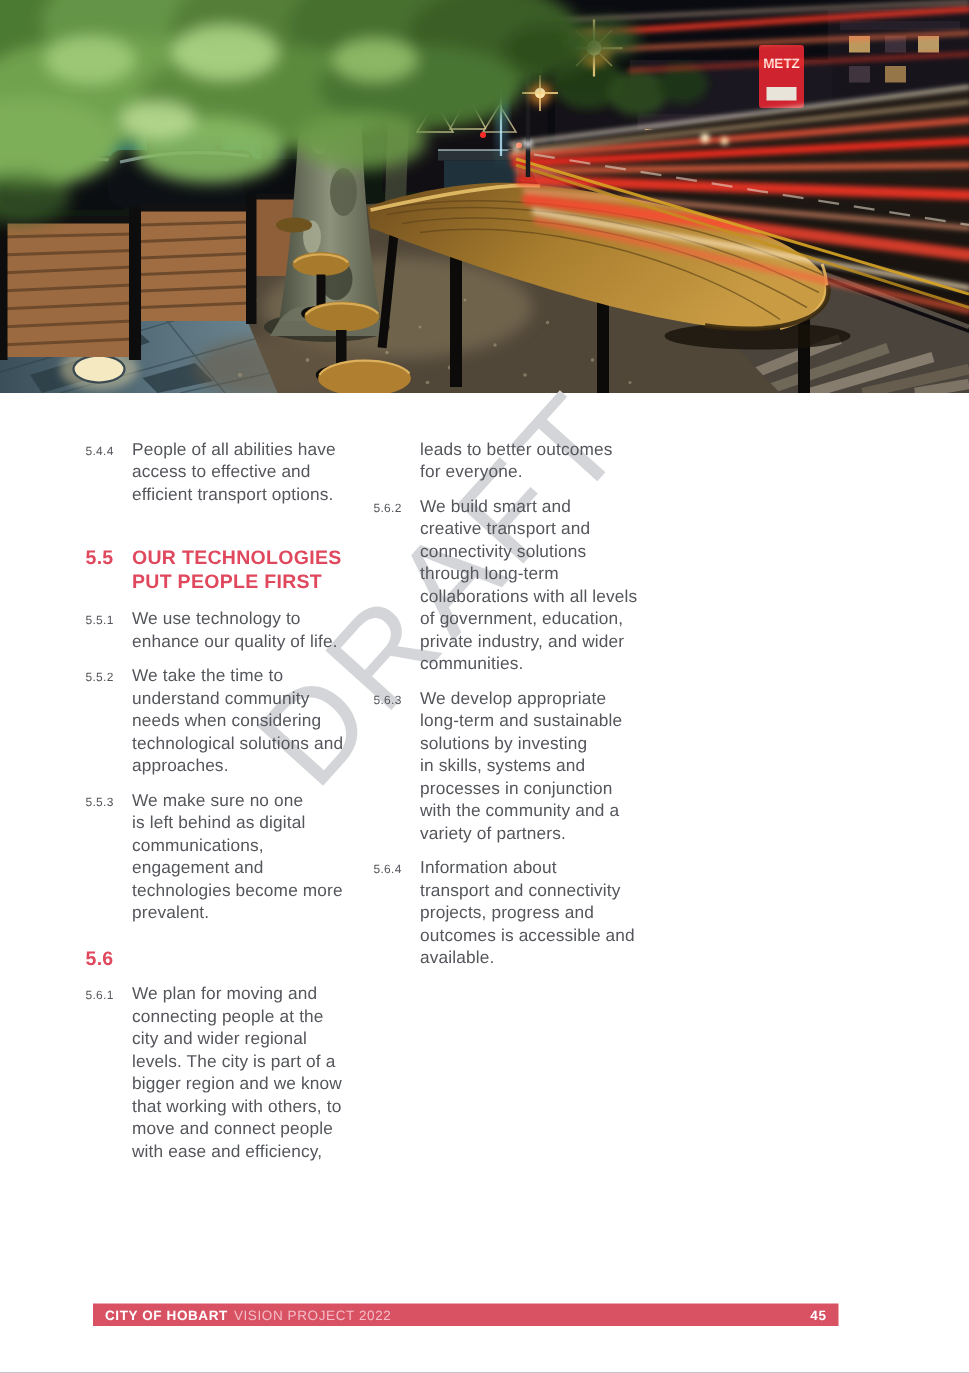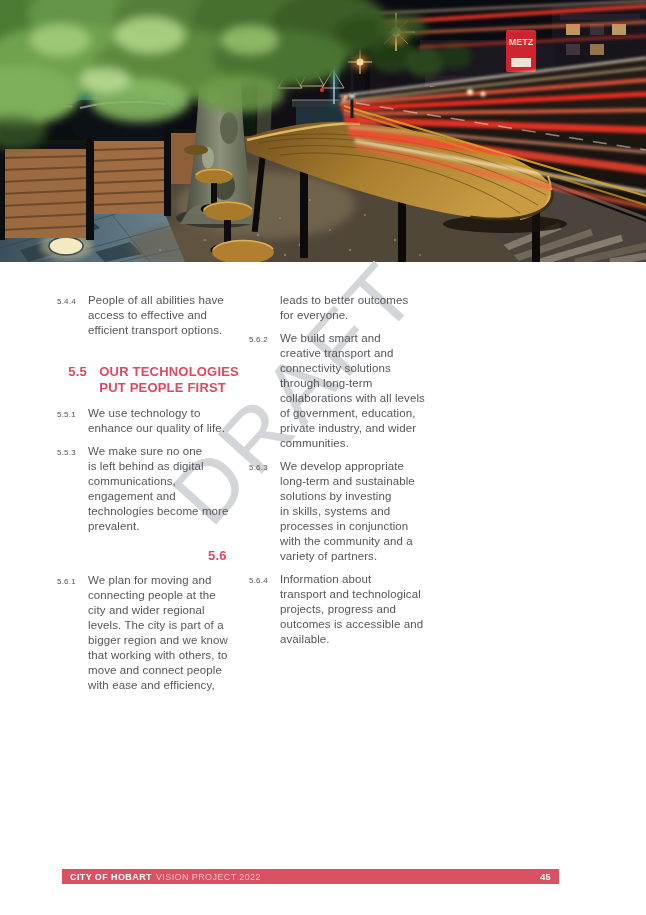--- a/index.html
+++ b/index.html
@@ -29,21 +29,21 @@
   .col-right{left:249px;width:200px;}
   .item{display:flex;align-items:baseline;margin:0 0 8px 0;}
   .item .num{
     flex:0 0 31px;width:31px;font-size:8px;color:var(--body-text,#54565b);
     letter-spacing:0.2px;
   }
   .item .txt{
     font-size:11.5px;line-height:15px;color:var(--body-text,#54565b);
     white-space:pre-line;letter-spacing:0.1px;
   }
-  .heading{margin:26px 0 10px 0;justify-content:flex-end;}
+  .heading{margin:26px 0 10px 0;}
   .heading.tight{margin-top:14px;}
   .heading .num{flex:0 0 31px;width:31px;font-size:13px;font-weight:bold;color:var(--accent,#e0485e);}
   .heading .txt{
     font-size:13px;line-height:16px;font-weight:bold;color:var(--accent,#e0485e);
     white-space:pre-line;letter-spacing:0.2px;
   }
   
   .footer{
     position:absolute;left:62px;top:869px;width:497px;height:15px;z-index:2;
     background:var(--footer-bar,#d95263);color:#ffffff;display:flex;align-items:center;
@@ -396,20 +396,28 @@
       <span class="num">5.5</span>
       <div class="txt">OUR TECHNOLOGIES
 PUT PEOPLE FIRST</div>
     </div>
     <div class="item">
       <span class="num">5.5.1</span>
       <div class="txt">We use technology to
 enhance our quality of life.</div>
     </div>
     <div class="item">
+      <span class="num">5.5.2</span>
+      <div class="txt">We take the time to
+understand community
+needs when considering
+technological solutions and
+approaches.</div>
+    </div>
+    <div class="item">
       <span class="num">5.5.3</span>
       <div class="txt">We make sure no one
 is left behind as digital
 communications,
 engagement and
 technologies become more
 prevalent.</div>
     </div>
     <div class="item heading tight">
       <span class="num">5.6</span>
@@ -450,21 +458,21 @@
 long-term and sustainable
 solutions by investing
 in skills, systems and
 processes in conjunction
 with the community and a
 variety of partners.</div>
     </div>
     <div class="item">
       <span class="num">5.6.4</span>
       <div class="txt">Information about
-transport and technological
+transport and connectivity
 projects, progress and
 outcomes is accessible and
 available.</div>
     </div>
   </div>
 
   <div class="footer">
     <span class="t-bold">CITY OF HOBART</span>
     <span class="t-rest">VISION PROJECT 2022</span>
     <span class="pg">45</span>

